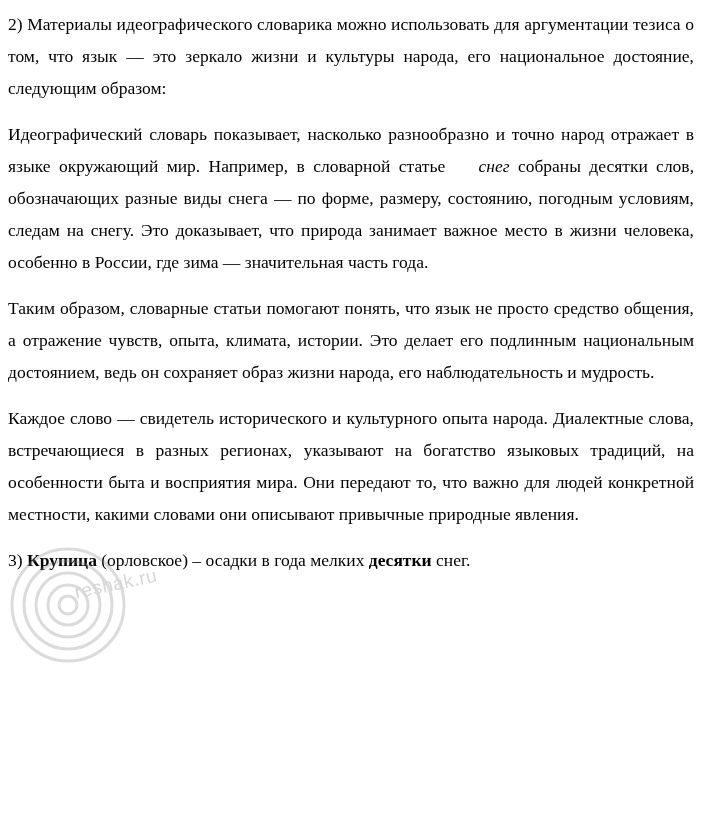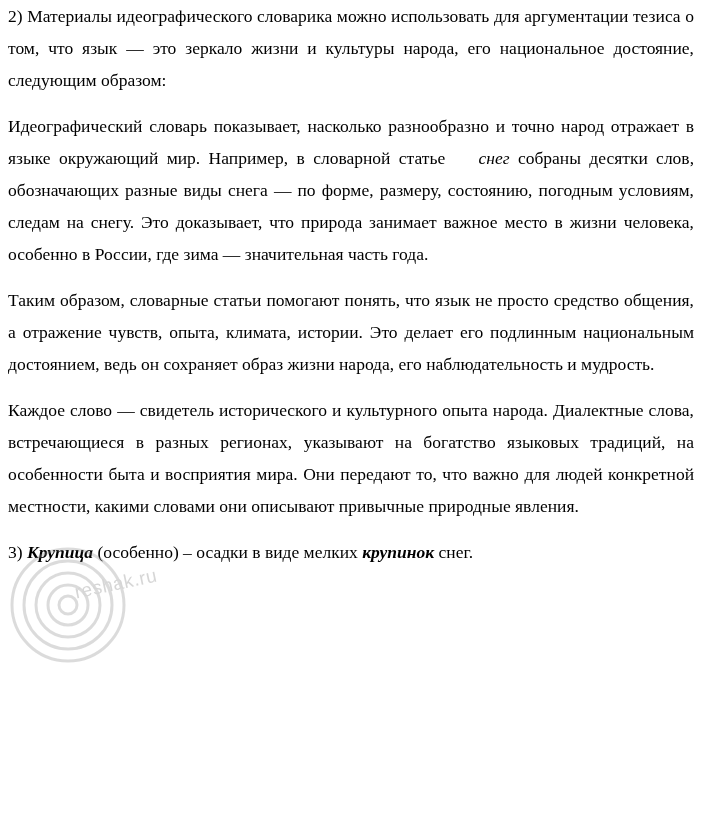--- a/index.html
+++ b/index.html
@@ -15,39 +15,38 @@
     font-family: "Liberation Serif", "DejaVu Serif", serif;
     color: #000000;
   }
   .page {
     position: absolute;
     left: 0;
     top: 0;
     width: 702px;
     height: 765px;
     box-sizing: border-box;
-    padding: 0 8px 0 8px;
+    padding: 8px 8px 0 8px;
   }
   .para {
     font-size: 17.5px;
     line-height: 32px;
     text-align: justify;
     text-justify: inter-word;
     margin: 0 0 14px 0;
     hyphens: none;
   }
   .para:last-child {
     margin-bottom: 0;
   }
   .it {
     font-style: italic;
     margin-left: 25px;
   }
   .bi {
-    font-style: italic;
     font-weight: bold;
   }
   
   .watermark {
     position: absolute;
     left: 6px;
     bottom: 88px;
     width: 150px;
     height: 150px;
     pointer-events: none;
@@ -83,21 +82,21 @@
 
   <p class="para">
     <span>Таким образом, словарные статьи помогают понять, что язык не просто средство общения, а отражение чувств, опыта, климата, истории. Это делает его подлинным национальным достоянием, ведь он сохраняет образ жизни народа, его наблюдательность и мудрость.</span>
   </p>
 
   <p class="para">
     <span>Каждое слово — свидетель исторического и культурного опыта народа. Диалектные слова, встречающиеся в разных регионах, указывают на богатство языковых традиций, на особенности быта и восприятия мира. Они передают то, что важно для людей конкретной местности, какими словами они описывают привычные природные явления.</span>
   </p>
 
   <p class="para">
-    <span>3) </span><span class="bi">Крупица</span><span> (особенно) – осадки в виде мелких </span><span class="bi">крупинок</span><span> снег.</span>
+    <span>3) </span><span class="bi">Крупица</span><span> (орловское) – осадки в года мелких </span><span class="bi">десятки</span><span> снег.</span>
   </p>
 
 
   <div class="watermark">
     <svg width="150" height="150" viewBox="0 0 150 150" aria-hidden="true">
       <circle cx="62" cy="78" r="56" fill="none" stroke="#8c8c8c" stroke-width="3"></circle>
       <circle cx="62" cy="78" r="44" fill="none" stroke="#8c8c8c" stroke-width="3"></circle>
       <circle cx="62" cy="78" r="32" fill="none" stroke="#8c8c8c" stroke-width="3"></circle>
       <circle cx="62" cy="78" r="20" fill="none" stroke="#8c8c8c" stroke-width="3"></circle>
       <circle cx="62" cy="78" r="9" fill="none" stroke="#8c8c8c" stroke-width="3"></circle>

